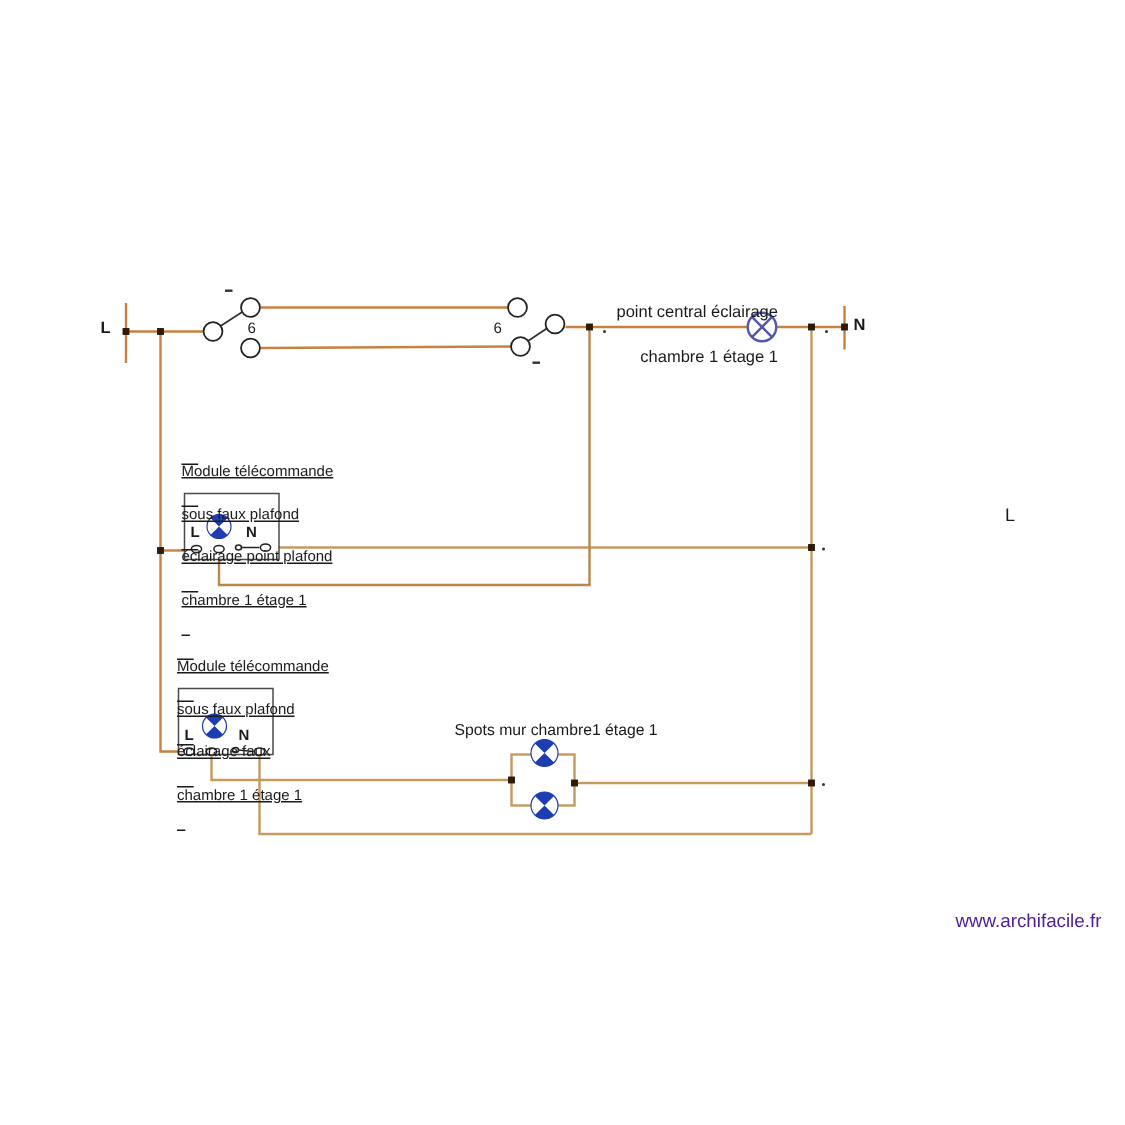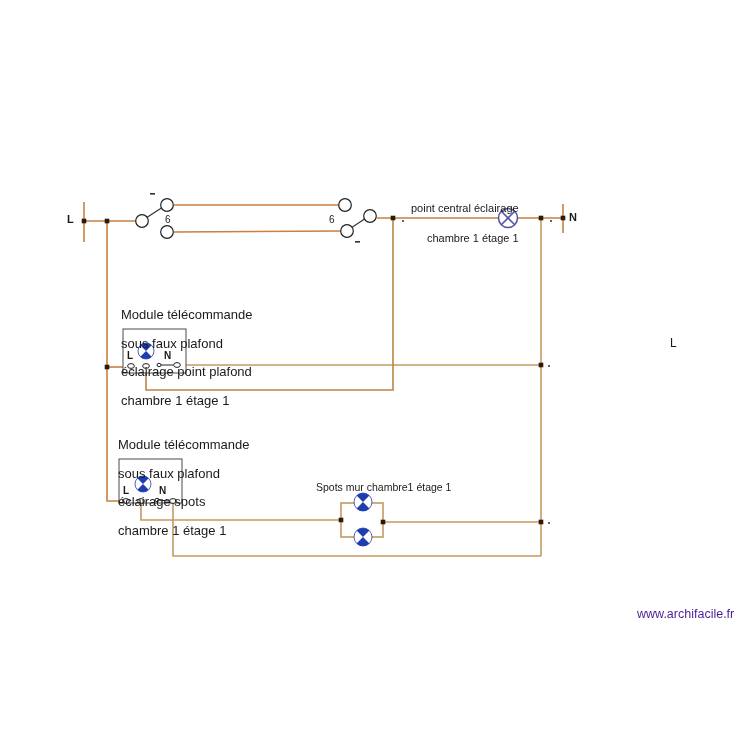--- a/index.html
+++ b/index.html
@@ -3,21 +3,21 @@
 <meta charset="utf-8">
 <style>
   html,body{margin:0;padding:0;background:#fff;}
   .canvas{position:relative;width:750px;height:750px;background:#ffffff;overflow:hidden;
           font-family:"Liberation Sans", sans-serif;color:#1a1a1a;}
   svg.diagram{position:absolute;left:0;top:0;}
   .lbl{position:absolute;white-space:pre;color:#1a1a1a;}
   .rail{font-size:11px;font-weight:600;}
   .rating{font-size:10px;}
   .lamp-label{font-size:11px;line-height:10px;text-align:right;}
-  .module-label{font-size:13px;line-height:9.5px;}
+  .module-label{font-size:10px;line-height:9.5px;text-decoration:underline;}
   .module-label span{display:block;}
   .spots-label{font-size:10.5px;}
   .right-phase{font-size:12px;}
   .watermark{font-size:12.5px;color:#4c1d95;}
   .term-letter{font-size:10px;font-weight:700;}
 </style>
 </head>
 <body>
 
 <div class="canvas">
@@ -155,26 +155,26 @@
     <span>éclairage point plafond</span>
     <span>chambre 1 étage 1</span>
   </div>
 
   <div class="lbl term-letter" style="left:127px;top:350px;">L</div>
   <div class="lbl term-letter" style="left:164px;top:350px;">N</div>
 
   <div class="lbl module-label" style="left:118px;top:421px;">
     <span>Module télécommande</span>
     <span>sous faux plafond</span>
-    <span>éclairage spots</span>
+    <span>éclairage faux</span>
     <span>chambre 1 étage 1</span>
   </div>
 
   <div class="lbl term-letter" style="left:123px;top:485px;">L</div>
   <div class="lbl term-letter" style="left:159px;top:485px;">N</div>
 
-  <div class="lbl spots-label" style="left:316px;top:481px;">Spots mur chambre1 étage 1</div>
+  <div class="lbl spots-label" style="left:303px;top:481px;">Spots mur chambre1 étage 1</div>
 
   <div class="lbl right-phase" style="left:670px;top:336px;">L</div>
 
   <div class="lbl watermark" style="left:637px;top:607px;">www.archifacile.fr</div>
 
 </div>
 
 </body></html>

